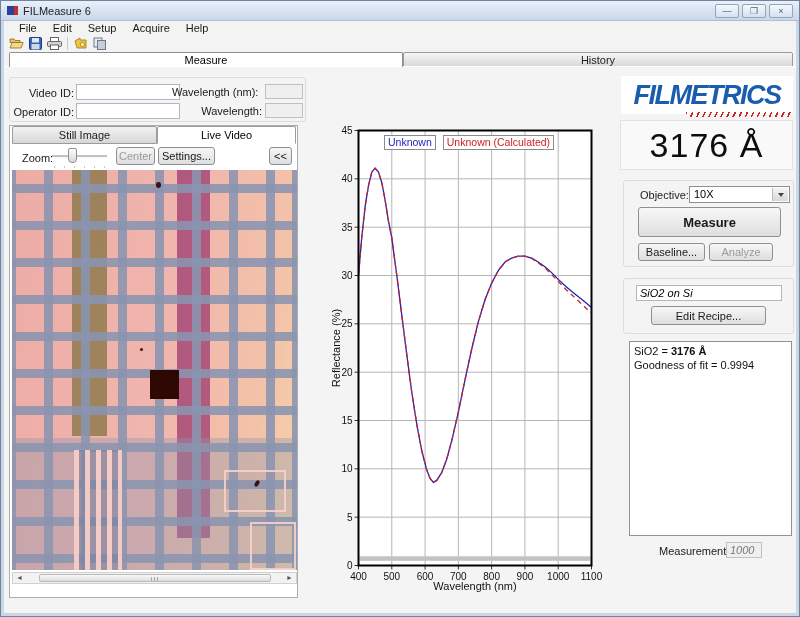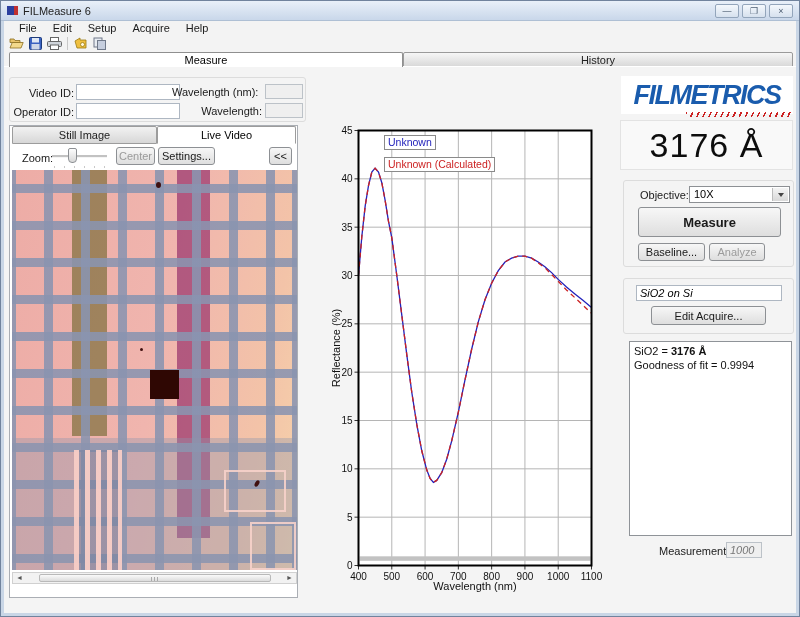--- a/index.html
+++ b/index.html
@@ -55,21 +55,21 @@
   .dark-square{position:absolute;left:138px;top:200px;width:29px;height:29px;background:#2f0703;}
   .comb{position:absolute;left:62px;top:280px;width:48px;height:120px;background:repeating-linear-gradient(90deg,rgba(247,205,198,.95) 0 5px,rgba(118,128,158,.55) 5px 11px);}
   .trace{position:absolute;border:2px solid rgba(247,210,202,.9);box-sizing:border-box;}
   .speck{position:absolute;background:#401010;border-radius:50%;}
   .img-hscroll{position:absolute;left:2px;top:446px;width:285px;height:12px;background:#f2f2f2;border:1px solid #d0d0d0;box-sizing:border-box;}
   .hs-arrow{position:absolute;top:0;width:13px;height:10px;font-size:7px;line-height:10px;text-align:center;color:#555;}
   .hs-thumb{position:absolute;left:26px;top:1px;width:232px;height:8px;background:linear-gradient(#fafafa,#dcdcdc);border:1px solid #b9b9b9;border-radius:2px;box-sizing:border-box;}
   .hs-grip{position:absolute;left:50%;top:2px;width:8px;height:4px;margin-left:-4px;background:repeating-linear-gradient(90deg,#aaa 0 1px,transparent 1px 3px);}
   
   .chart-wrap{position:absolute;left:327px;top:55px;width:272px;height:472px;}
-  .legend{position:absolute;left:53px;top:13px;display:flex;flex-direction:column;gap:7px;align-items:flex-start;z-index:3;}
+  .legend{position:absolute;left:53px;top:13px;display:flex;flex-direction:row;gap:7px;align-items:flex-start;z-index:3;}
   .legend-entry{background:#fff;border:1px solid #8a8a8a;font-size:10.5px;padding:0 3px;line-height:13px;}
   
   .logo-box{position:absolute;left:617px;top:9px;width:172px;height:38px;background:#fff;display:flex;align-items:center;justify-content:center;}
   .logo-text{font-size:27px;font-weight:bold;font-style:italic;color:#1a5cad;letter-spacing:-1.5px;position:relative;}
   .logo-hatch{position:absolute;left:38%;right:1px;bottom:-3px;height:5px;background:repeating-linear-gradient(115deg,#cc2222 0 1.5px,transparent 1.5px 5.5px);}
   .thick-box{position:absolute;left:616px;top:53px;width:173px;height:50px;background:#f9f9f9;border:1px solid #e3e3e3;display:flex;align-items:center;justify-content:center;box-sizing:border-box;}
   .thick-text{font-size:34px;color:#0d0d0d;letter-spacing:1px;}
   .dropdown{position:absolute;background:#fff;border:1px solid #8d9094;box-sizing:border-box;font-size:11px;padding:1px 4px;}
   .dd-arrowbox{position:absolute;right:1px;top:1px;bottom:1px;width:15px;background:linear-gradient(#f4f4f4,#d8d8d8);border-left:1px solid #bbb;display:flex;align-items:center;justify-content:center;}
   .dd-arrow{width:0;height:0;border-left:3.5px solid transparent;border-right:3.5px solid transparent;border-top:4px solid #444;}
@@ -270,25 +270,25 @@
       <div class="groupbox" style="left:619px;top:113px;width:171px;height:87px;"></div>
       <div class="lbl" style="left:636px;top:122px;">Objective:</div>
       <div class="dropdown" style="left:685px;top:119px;width:101px;height:17px;">
         <span>10X</span>
         <span class="dd-arrowbox">
             <span class="dd-arrow"></span>
           </span>
       </div>
       <div class="btn" style="left:634px;top:140px;width:143px;height:30px;font-size:13px;font-weight:bold;">Measure</div>
       <div class="btn" style="left:634px;top:176px;width:67px;height:18px;">Baseline...</div>
-      <div class="btn disabled" style="left:705px;top:176px;width:56px;height:18px;">Analyze</div>
+      <div class="btn disabled" style="left:705px;top:176px;width:64px;height:18px;">Analyze</div>
 
       <div class="groupbox" style="left:619px;top:211px;width:171px;height:56px;"></div>
       <div class="field" style="left:632px;top:218px;width:146px;height:16px;">SiO2 on Si</div>
-      <div class="btn" style="left:647px;top:239px;width:115px;height:19px;">Edit Acquire...</div>
+      <div class="btn" style="left:647px;top:239px;width:115px;height:19px;">Edit Recipe...</div>
 
       <div class="results-box">
         <div class="rline"><span>SiO2 = </span><b>3176 Å</b></div>
         <div class="rline">Goodness of fit = 0.9994</div>
       </div>
 
       <div class="lbl" style="left:655px;top:478px;">Measurement #</div>
       <div class="field disabled" style="left:722px;top:475px;width:36px;height:16px;color:#777;">1000</div>
 
     </div>

